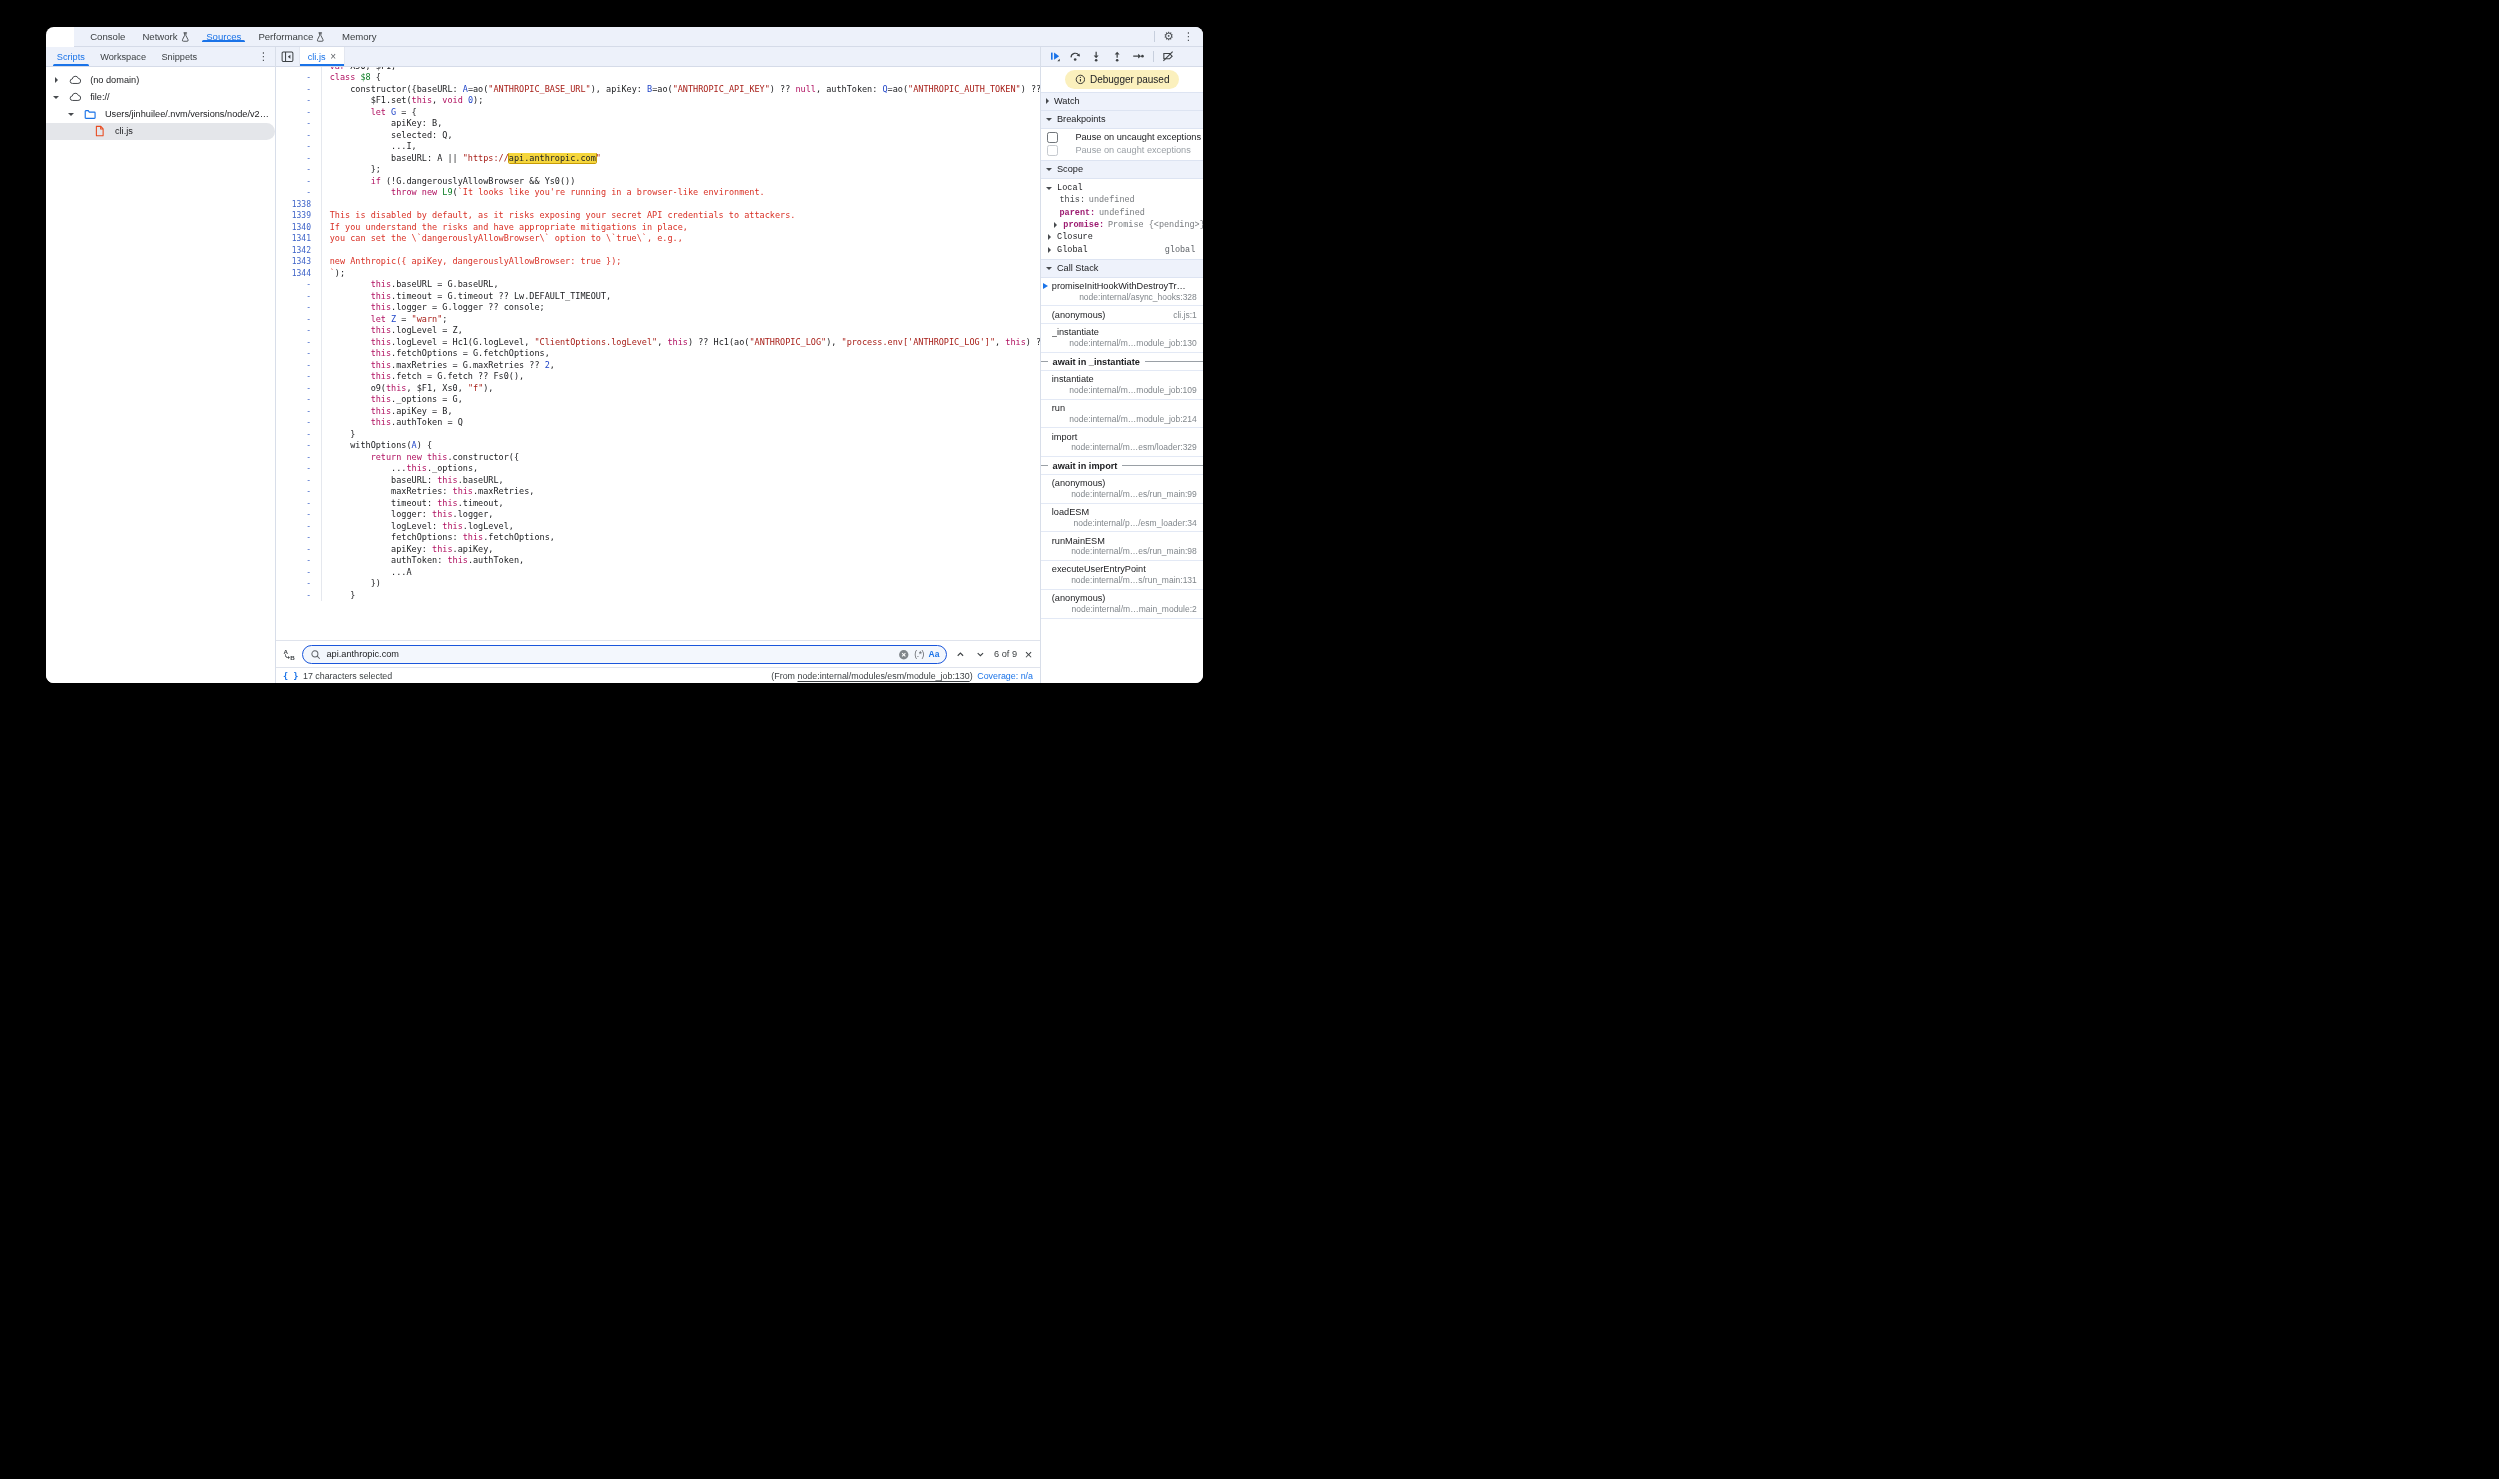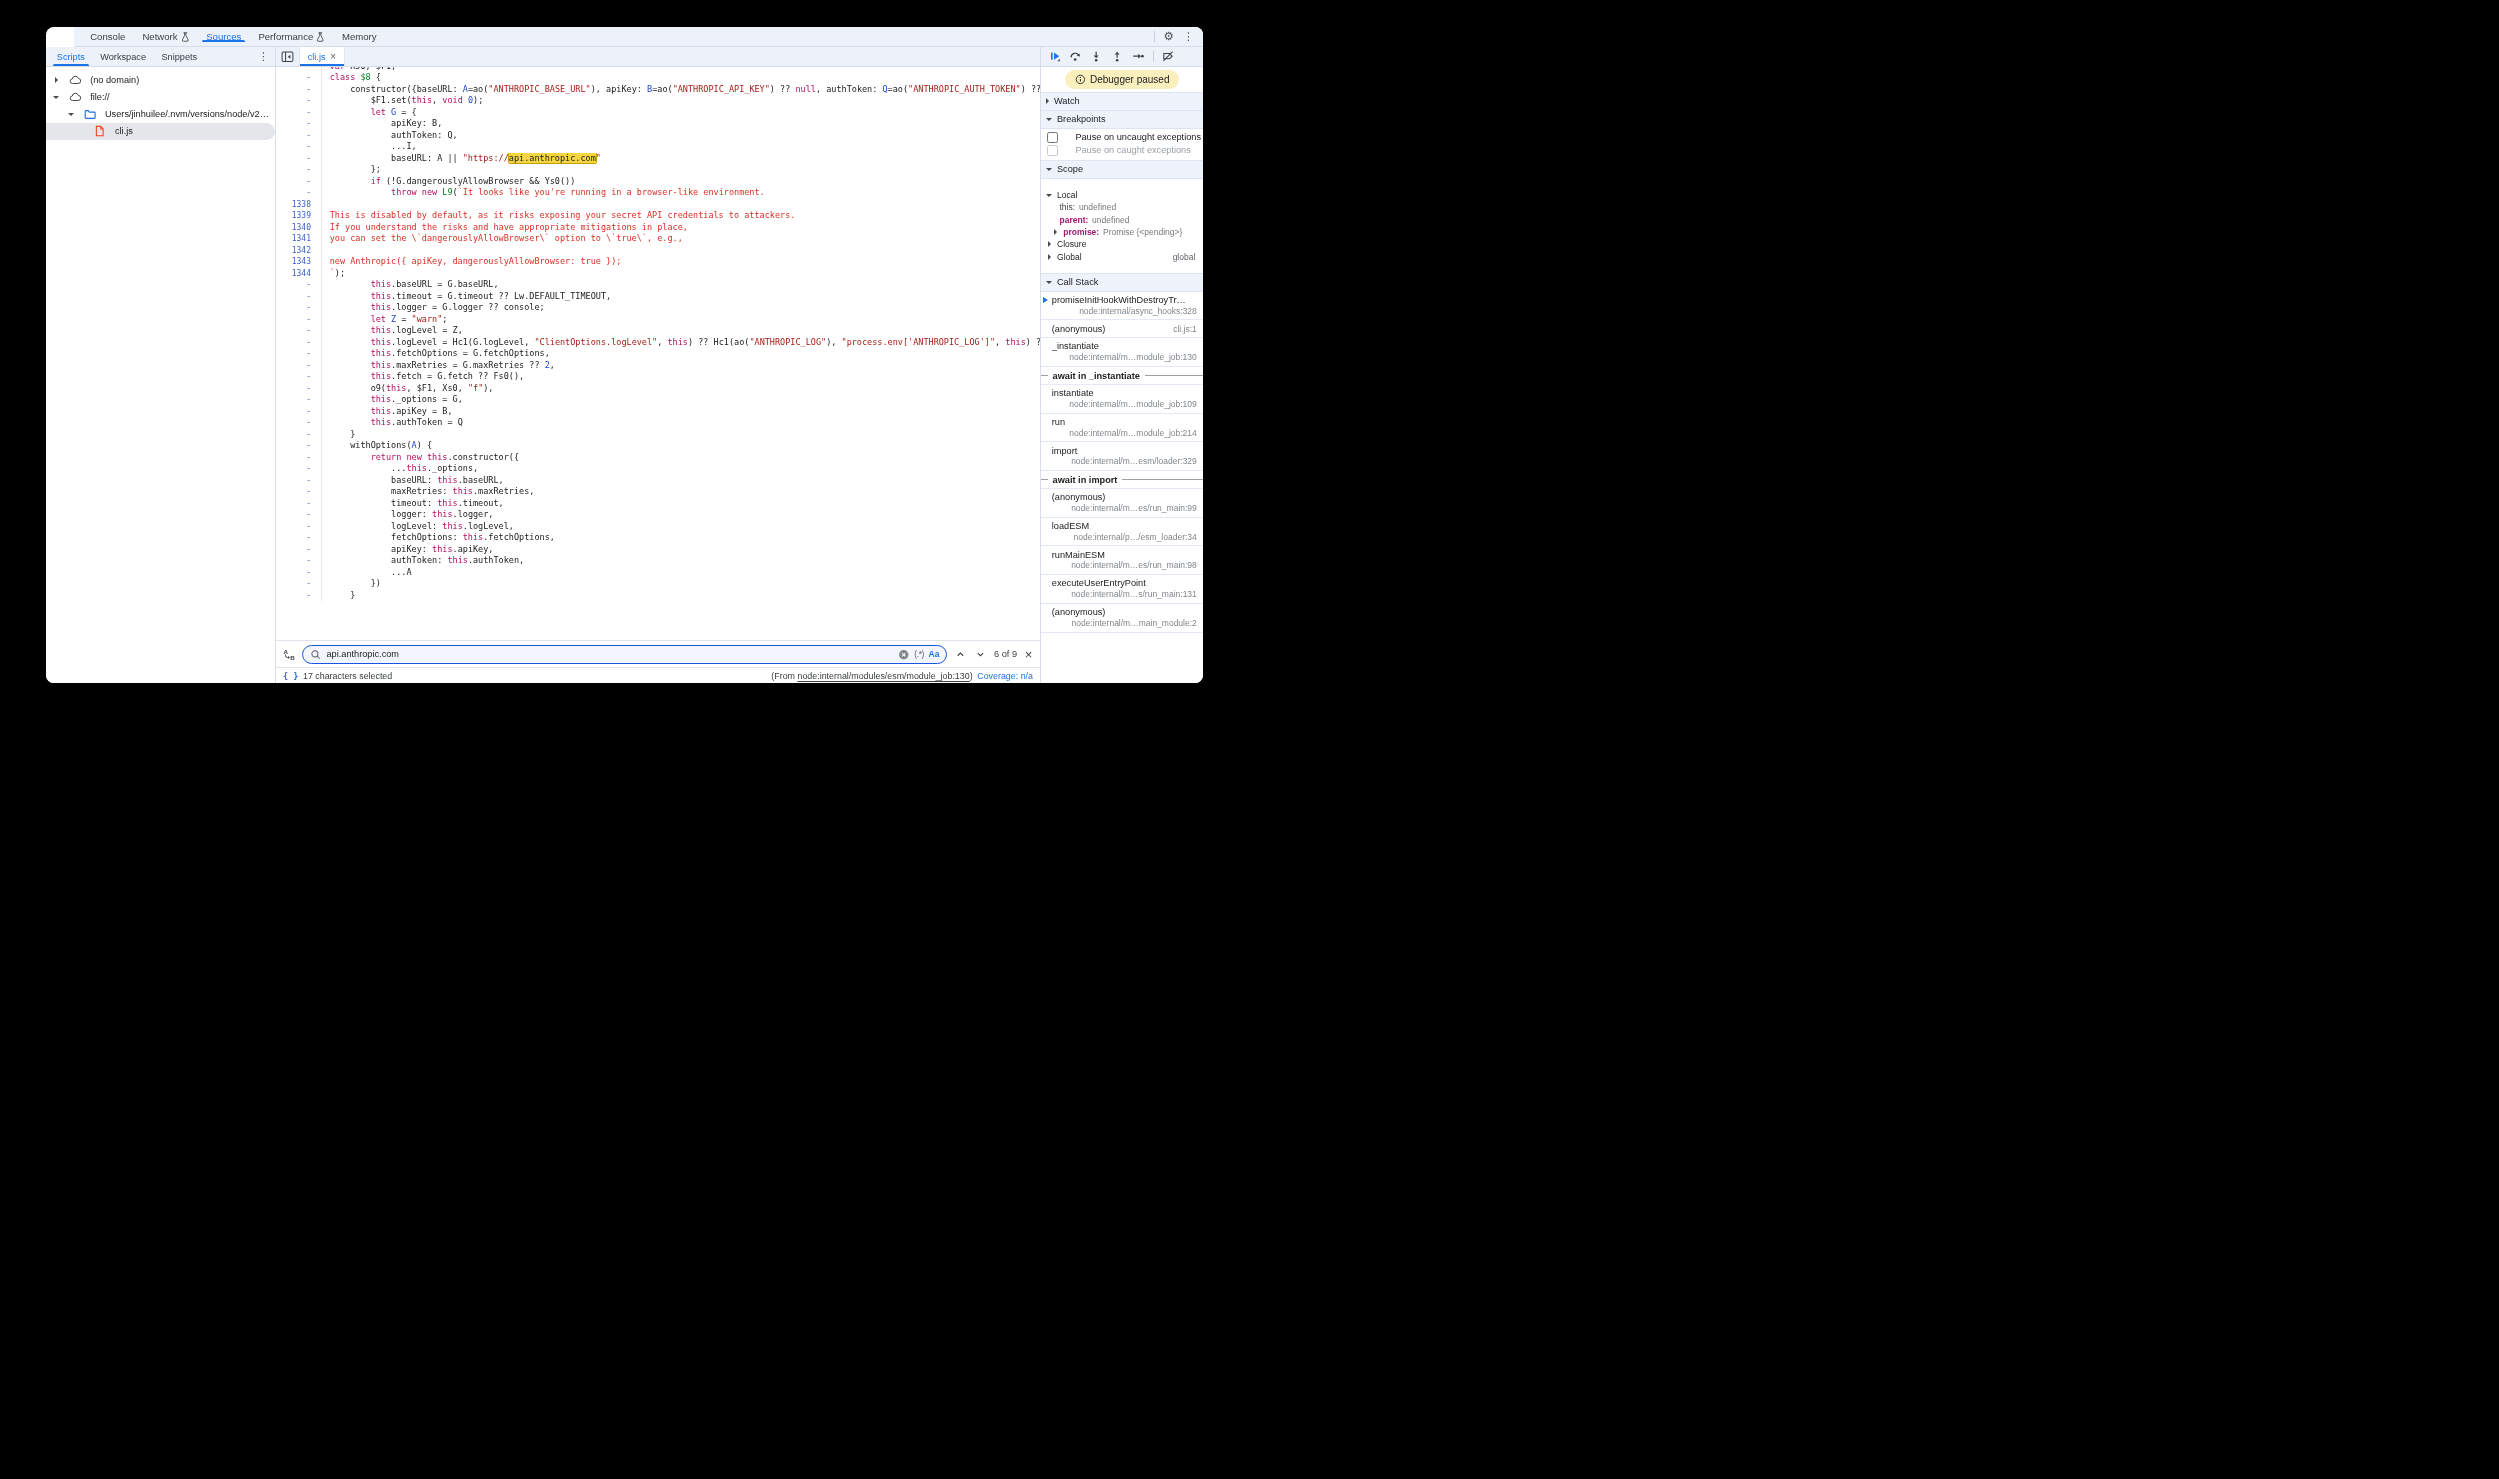--- a/index.html
+++ b/index.html
@@ -71,21 +71,21 @@
   .debug{width:162px;border-left:0.8px solid #d8dee9;display:flex;flex-direction:column;background:#fff;overflow:hidden;}
   .dbgtb{height:19px;background:#edf1fa;border-bottom:0.8px solid #d5dbe8;display:flex;align-items:center;gap:8.5px;padding:0 7.7px;flex:0 0 auto;}
   .pillrow{height:24.6px;display:flex;align-items:center;justify-content:center;flex:0 0 auto;}
   .paused{background:#fbf0bd;border-radius:10px;height:19px;display:flex;align-items:center;gap:4.6px;padding:0 9.2px;font-size:10px;color:#202124;}
   .sechdr{height:17px;background:#eef2fb;border-top:0.8px solid #dde4f2;border-bottom:0.8px solid #dde4f2;display:flex;align-items:center;gap:4.6px;padding-left:5.4px;font-size:9.2px;color:#202124;flex:0 0 auto;}
   .bp{padding:2.3px 0 3.1px;}
   .bprow{height:13px;display:flex;align-items:center;gap:17px;padding-left:6.2px;font-size:9.2px;color:#202124;}
   .bprow.dis{color:#9aa0a6;}
   .cb{width:9.2px;height:9.2px;border:1.2px solid #70757a;border-radius:2.3px;background:#fff;flex:0 0 auto;}
   .bprow.dis .cb{border-color:#c6cacf;}
-  .scope{padding:10px 0;font-family:Liberation Sans, sans-serif;font-size:8.5px;}
+  .scope{padding:3px 0;font-family:Liberation Mono, monospace;font-size:8.5px;}
   .scrow{height:12.3px;display:flex;align-items:center;gap:3.8px;color:#202124;white-space:nowrap;overflow:hidden;padding-right:7.7px;}
   .scrow .name{color:#45494d;}
   .scrow .bold{color:#9c1a70;font-weight:700;}
   .scrow .val{color:#76797d;}
   .scrow .right{margin-left:auto;color:#5f6368;}
   .callstack{flex:1;overflow:hidden;}
   .frame{position:relative;padding:3.1px 6.2px 3.8px 10.8px;border-bottom:0.8px solid #e3e9f5;}
   .frame .fname{font-size:9.2px;color:#202124;white-space:nowrap;overflow:hidden;}
   .frame .floc{font-size:8.5px;color:#80868b;padding-left:6.2px;white-space:nowrap;overflow:hidden;margin-top:0.8px;text-align:right;}
   .frame.inline{display:flex;align-items:center;gap:6.2px;}
@@ -210,21 +210,21 @@
           <span class="x">×</span>
         </div>
       </div>
       <div class="codearea" id="code">
           <div class="cl cut"><span class="gut"></span><span class="ctext"><span class="tk-k">var </span><span class="tk-p">X50, $F1;</span></span></div>
           <div class="cl"><span class="gut">-</span><span class="ctext"><span class="tk-k">class </span><span class="tk-g">$8</span><span class="tk-p"> {</span></span></div>
           <div class="cl"><span class="gut">-</span><span class="ctext"><span class="ig"></span><span class="tk-p">constructor({baseURL: </span><span class="tk-d">A</span><span class="tk-p">=ao(</span><span class="tk-s">"ANTHROPIC_BASE_URL"</span><span class="tk-p">), apiKey: </span><span class="tk-d">B</span><span class="tk-p">=ao(</span><span class="tk-s">"ANTHROPIC_API_KEY"</span><span class="tk-p">) ?? </span><span class="tk-k">null</span><span class="tk-p">, authToken: </span><span class="tk-d">Q</span><span class="tk-p">=ao(</span><span class="tk-s">"ANTHROPIC_AUTH_TOKEN"</span><span class="tk-p">) ?? </span></span></div>
           <div class="cl"><span class="gut">-</span><span class="ctext"><span class="ig"></span><span class="ig"></span><span class="tk-p">$F1.set(</span><span class="tk-k">this</span><span class="tk-p">, </span><span class="tk-k">void</span><span class="tk-p"> </span><span class="tk-n">0</span><span class="tk-p">);</span></span></div>
           <div class="cl"><span class="gut">-</span><span class="ctext"><span class="ig"></span><span class="ig"></span><span class="tk-k">let</span><span class="tk-p"> </span><span class="tk-d">G</span><span class="tk-p"> = {</span></span></div>
           <div class="cl"><span class="gut">-</span><span class="ctext"><span class="ig"></span><span class="ig"></span><span class="ig"></span><span class="tk-p">apiKey: B,</span></span></div>
-          <div class="cl"><span class="gut">-</span><span class="ctext"><span class="ig"></span><span class="ig"></span><span class="ig"></span><span class="tk-p">authToken: Q,</span></span></div>
+          <div class="cl"><span class="gut">-</span><span class="ctext"><span class="ig"></span><span class="ig"></span><span class="ig"></span><span class="tk-p">selected: Q,</span></span></div>
           <div class="cl"><span class="gut">-</span><span class="ctext"><span class="ig"></span><span class="ig"></span><span class="ig"></span><span class="tk-p">...I,</span></span></div>
           <div class="cl"><span class="gut">-</span><span class="ctext"><span class="ig"></span><span class="ig"></span><span class="ig"></span><span class="tk-p">baseURL: A || </span><span class="tk-s">"https://</span><span class="tk-m">api.anthropic.com</span><span class="tk-s">"</span></span></div>
           <div class="cl"><span class="gut">-</span><span class="ctext"><span class="ig"></span><span class="ig"></span><span class="tk-p">};</span></span></div>
           <div class="cl"><span class="gut">-</span><span class="ctext"><span class="ig"></span><span class="ig"></span><span class="tk-k">if</span><span class="tk-p"> (!G.dangerouslyAllowBrowser &amp;&amp; Ys0())</span></span></div>
           <div class="cl"><span class="gut">-</span><span class="ctext"><span class="ig"></span><span class="ig"></span><span class="ig"></span><span class="tk-k">throw</span><span class="tk-p"> </span><span class="tk-k">new</span><span class="tk-p"> </span><span class="tk-g">L9</span><span class="tk-p">(</span><span class="tk-r">`It looks like you're running in a browser-like environment.</span></span></div>
           <div class="cl"><span class="gut">1338</span><span class="ctext"></span></div>
           <div class="cl"><span class="gut">1339</span><span class="ctext"><span class="tk-r">This is disabled by default, as it risks exposing your secret API credentials to attackers.</span></span></div>
           <div class="cl"><span class="gut">1340</span><span class="ctext"><span class="tk-r">If you understand the risks and have appropriate mitigations in place,</span></span></div>
           <div class="cl"><span class="gut">1341</span><span class="ctext"><span class="tk-r">you can set the \`dangerouslyAllowBrowser\` option to \`true\`, e.g.,</span></span></div>
           <div class="cl"><span class="gut">1342</span><span class="ctext"></span></div>

